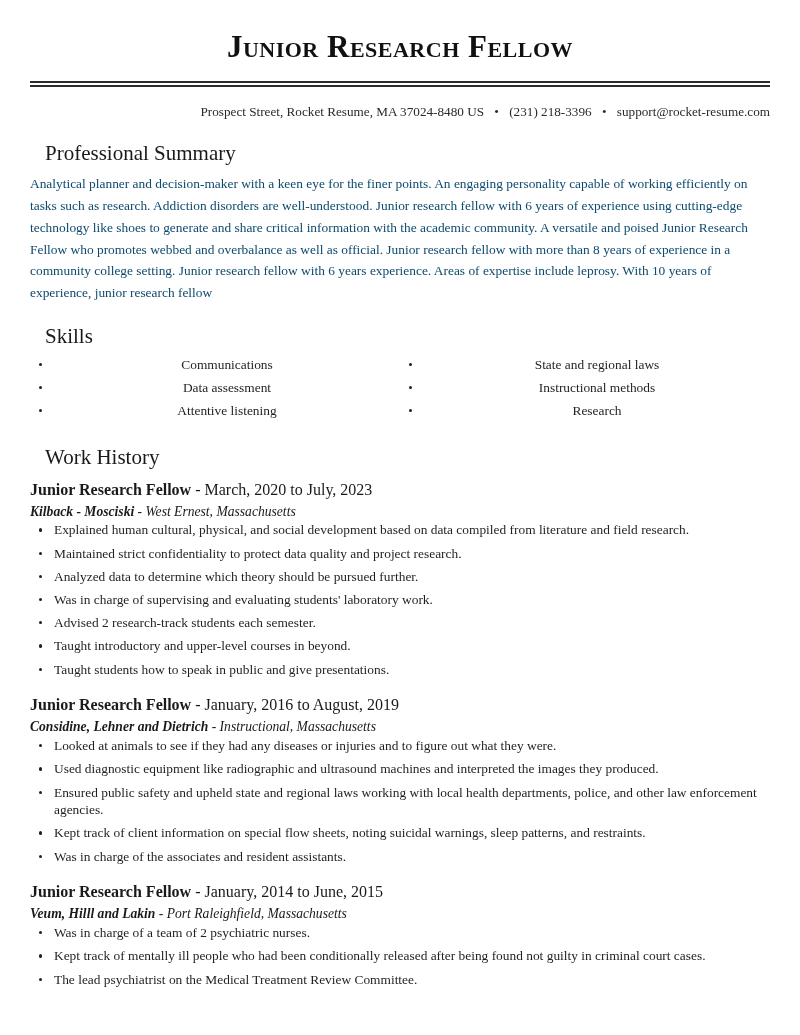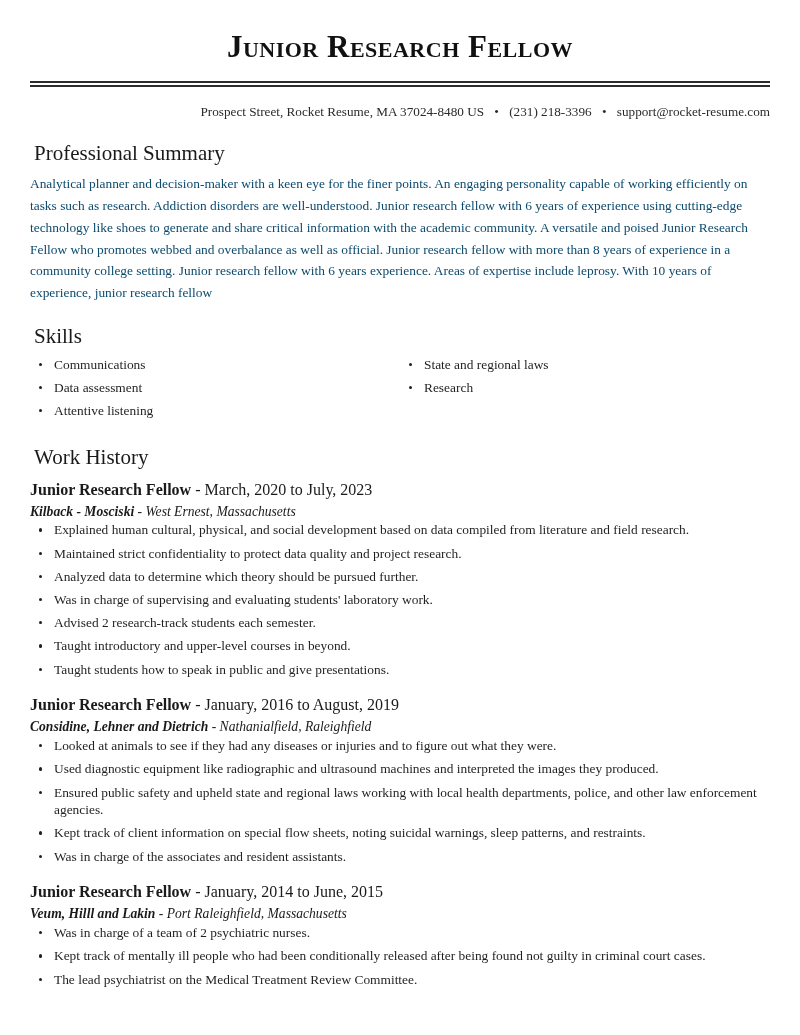--- a/index.html
+++ b/index.html
@@ -58,35 +58,36 @@
   }
 
   
   .section {
     margin-top: 20px;
   }
   .section-heading {
     font-size: 21px;
     font-weight: 400;
     color: #1a1a1a;
-    margin: 0 0 7px 4px;
+    margin: 0 0 7px 15px;
     line-height: 1.2;
   }
   .summary-text {
     font-size: 13.4px;
     line-height: 1.62;
     margin: 0;
     text-align: left;
     color: #0c4a6e;
   }
 
   
   .skills-columns {
     display: flex;
     margin-top: 0;
+    text-align: center;
   }
   .skills-col {
     width: 50%;
     box-sizing: border-box;
   }
   ul.bullets {
     list-style: none;
     margin: 0;
     padding: 0;
   }
@@ -184,20 +185,21 @@
       <div class="skills-col">
         <ul class="bullets">
           <li>Communications</li>
           <li>Data assessment</li>
           <li>Attentive listening</li>
         </ul>
       </div>
       <div class="skills-col">
         <ul class="bullets">
           <li>State and regional laws</li>
+          <li>Instructional methods</li>
           <li>Research</li>
         </ul>
       </div>
     </div>
   </div>
 
   <div class="section">
     <h2 class="section-heading">Work History</h2>
 
     <div class="job">
@@ -216,21 +218,21 @@
         <li>Taught introductory and upper-level courses in beyond.</li>
         <li>Taught students how to speak in public and give presentations.</li>
       </ul>
     </div>
 
     <div class="job">
       <div class="job-line-1">
         <span class="job-title">Junior Research Fellow</span><span class="job-dash"> - </span><span class="job-dates">January, 2016 to August, 2019</span>
       </div>
       <div class="job-line-2">
-        <span class="job-company">Considine, Lehner and Dietrich</span><span> - </span><span class="job-location">Nathanialfield, Raleighfield</span>
+        <span class="job-company">Considine, Lehner and Dietrich</span><span> - </span><span class="job-location">Instructional, Massachusetts</span>
       </div>
       <ul class="bullets job-bullets">
         <li>Looked at animals to see if they had any diseases or injuries and to figure out what they were.</li>
         <li>Used diagnostic equipment like radiographic and ultrasound machines and interpreted the images they produced.</li>
         <li>Ensured public safety and upheld state and regional laws working with local health departments, police, and other law enforcement agencies.</li>
         <li>Kept track of client information on special flow sheets, noting suicidal warnings, sleep patterns, and restraints.</li>
         <li>Was in charge of the associates and resident assistants.</li>
       </ul>
     </div>
 

